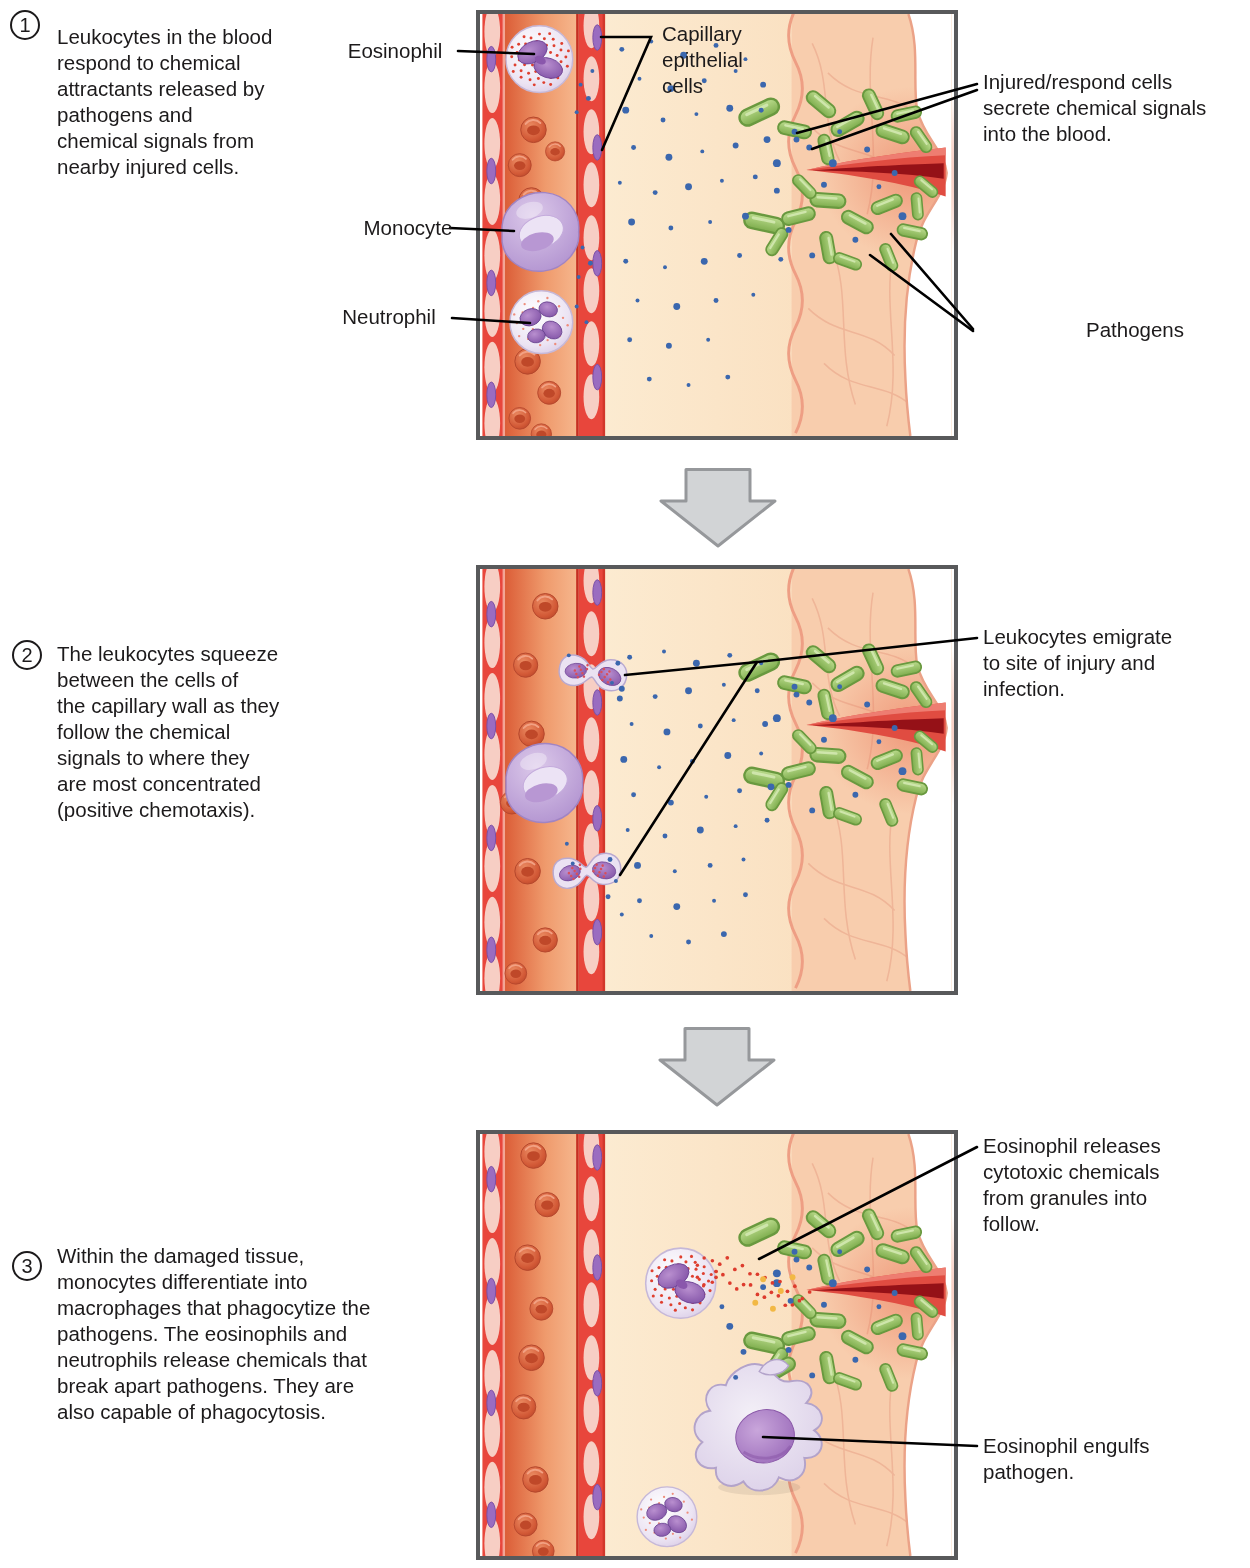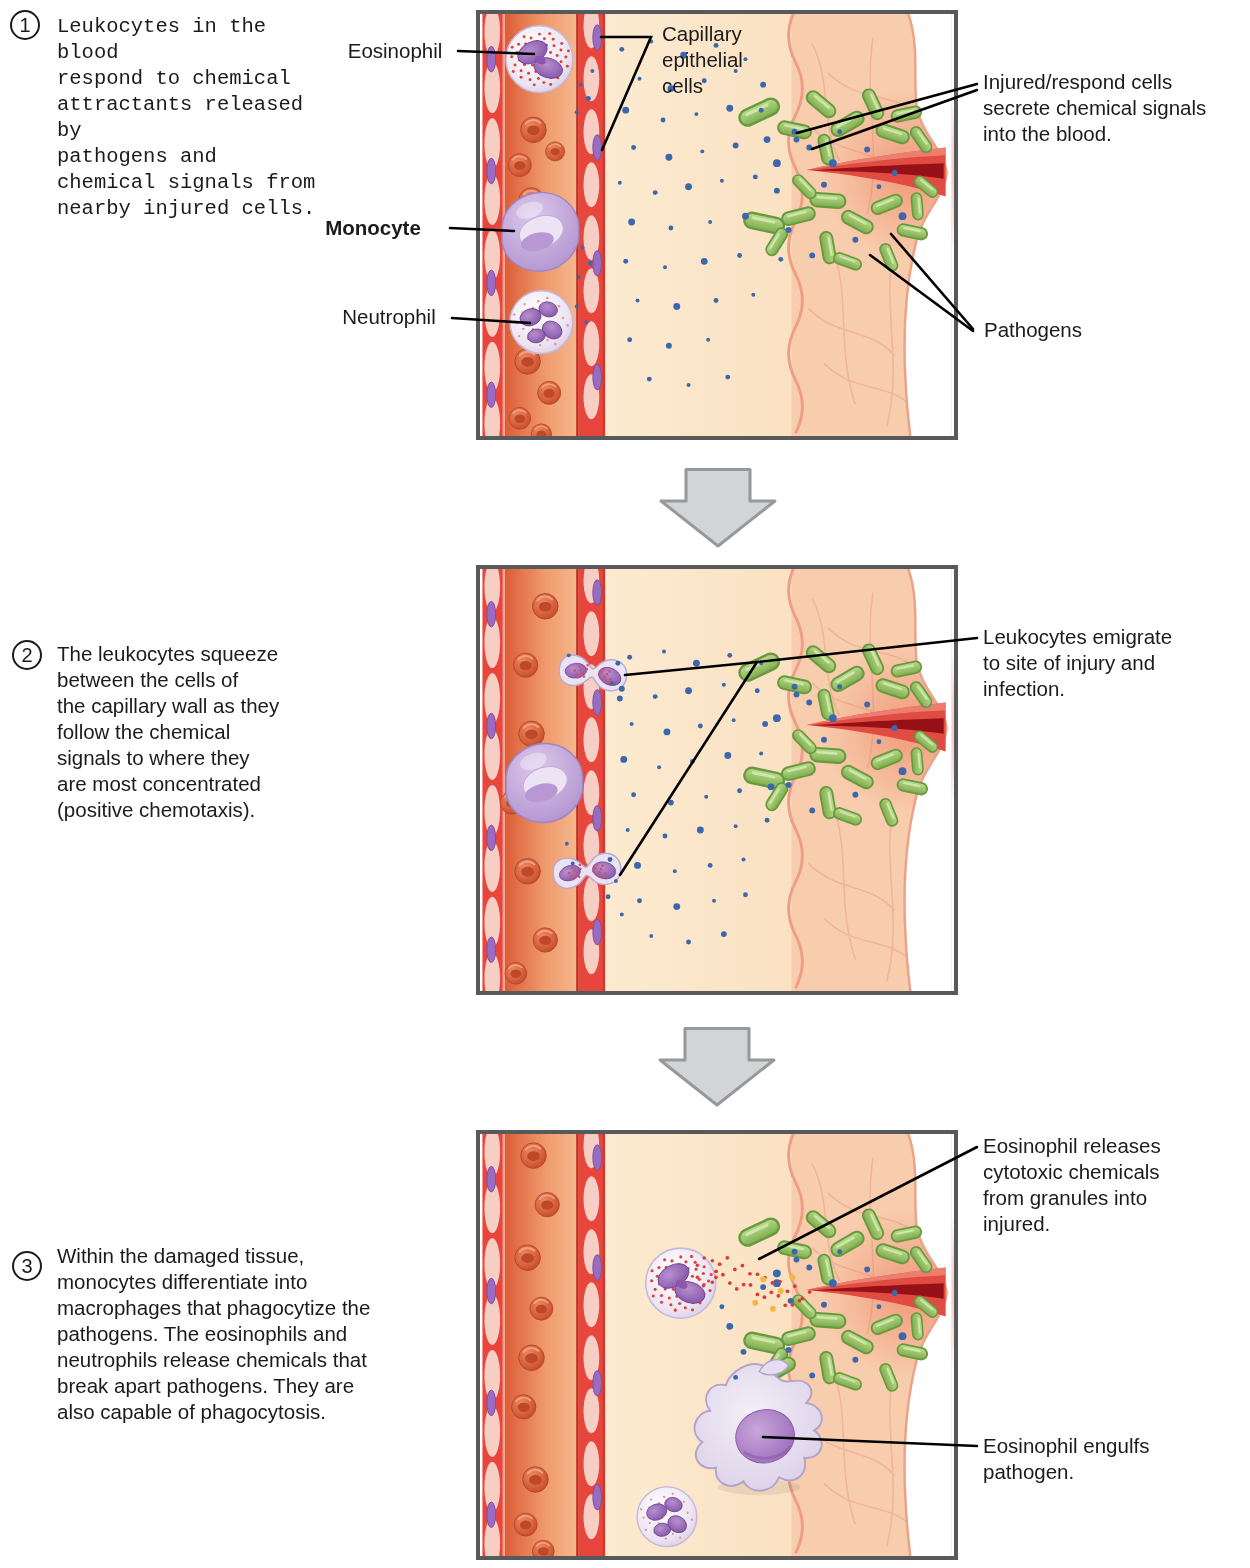--- a/index.html
+++ b/index.html
@@ -308,37 +308,37 @@
               <use href="#wnuc" transform="translate(117,370)"></use>
           </g>
         </g>
       </g>
     </defs>
   </svg>
 
   <div class="step-circle" style="left:10px;top:10px;">
     <span>1</span>
   </div>
-  <div class="lbl" style="left:57px;top:14px;width:262px;font-family:Liberation Mono, monospace;">Leukocytes in the blood
+  <div class="lbl" style="left:57px;top:24px;width:262px;">Leukocytes in the blood
 respond to chemical
 attractants released by
 pathogens and
 chemical signals from
 nearby injured cells.</div>
 
   <div class="lbl right" style="left:335px;top:38px;width:120px;">Eosinophil</div>
-  <div class="lbl right" style="left:314px;top:215px;width:118px;font-weight:bold;">Monocyte</div>
+  <div class="lbl right" style="left:349px;top:215px;width:118px;">Monocyte</div>
   <div class="lbl right" style="left:330px;top:304px;width:118px;">Neutrophil</div>
   <div class="lbl" style="left:662px;top:21px;width:130px;">Capillary
 epithelial
 cells</div>
   <div class="lbl" style="left:983px;top:69px;width:256px;">Injured/respond cells
 secrete chemical signals
 into the blood.</div>
-  <div class="lbl" style="left:984px;top:317px;width:200px;">Pathogens</div>
+  <div class="lbl" style="left:984px;top:317px;width:200px;text-align:right;">Pathogens</div>
 
   <div class="panel" style="left:476px;top:10px;">
     <svg viewBox="0 0 478 430">
       <use href="#panelbg"></use>
       <g>
         <use href="#rbc" transform="translate(52,118)"></use>
         <use href="#rbc" transform="translate(38,154) scale(0.9)"></use>
         <use href="#rbc" transform="translate(50,190)"></use>
         <use href="#rbc" transform="translate(74,140) scale(0.75)"></use>
         <use href="#rbc" transform="translate(46,354)"></use>
@@ -511,21 +511,21 @@
   <div class="lbl" style="left:57px;top:1243px;width:400px;">Within the damaged tissue,
 monocytes differentiate into
 macrophages that phagocytize the
 pathogens. The eosinophils and
 neutrophils release chemicals that
 break apart pathogens. They are
 also capable of phagocytosis.</div>
   <div class="lbl" style="left:983px;top:1133px;width:230px;">Eosinophil releases
 cytotoxic chemicals
 from granules into
-injured.</div>
+follow.</div>
   <div class="lbl" style="left:983px;top:1433px;width:240px;">Eosinophil engulfs
 pathogen.</div>
 
   <div class="panel" style="left:476px;top:1130px;">
     <svg viewBox="0 0 478 430">
       <use href="#panelbg"></use>
       <g>
         <use href="#rbc" transform="translate(52,22)"></use>
         <use href="#rbc" transform="translate(66,72) scale(0.95)"></use>
         <use href="#rbc" transform="translate(46,126)"></use>

